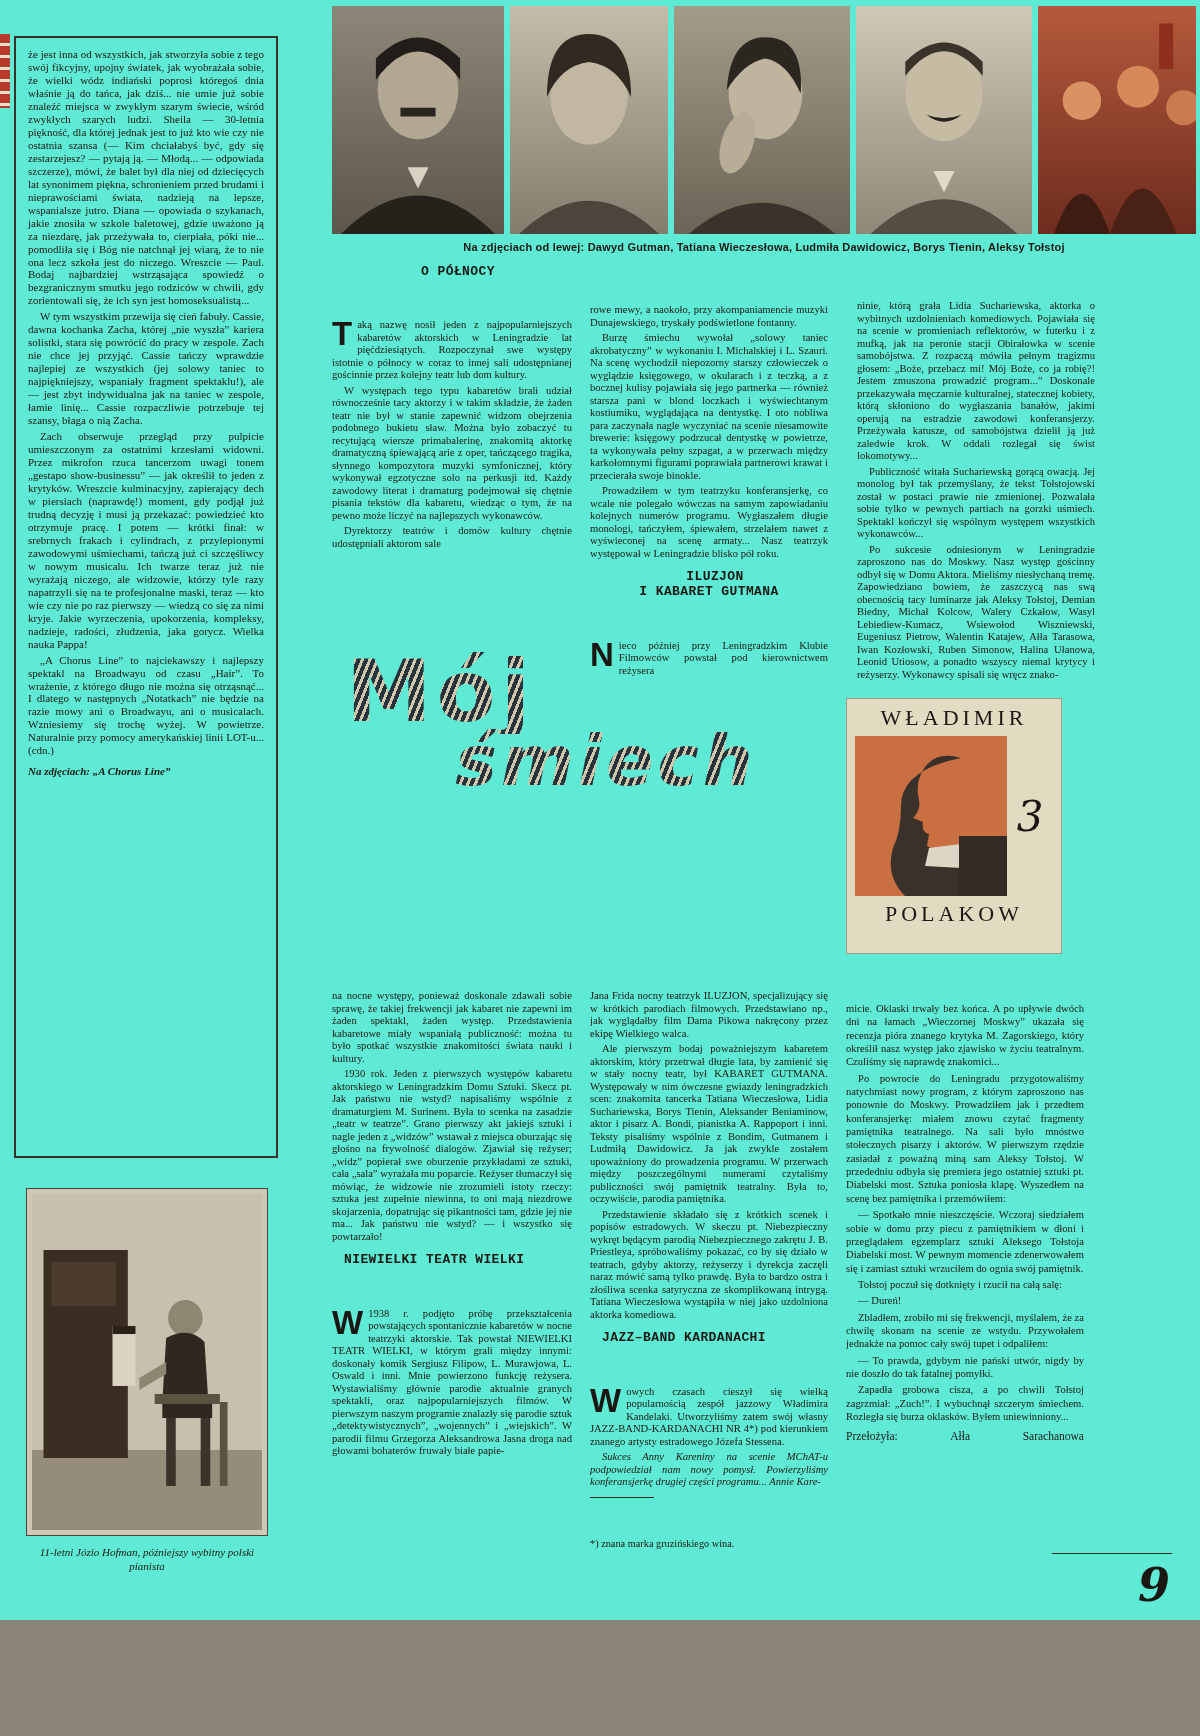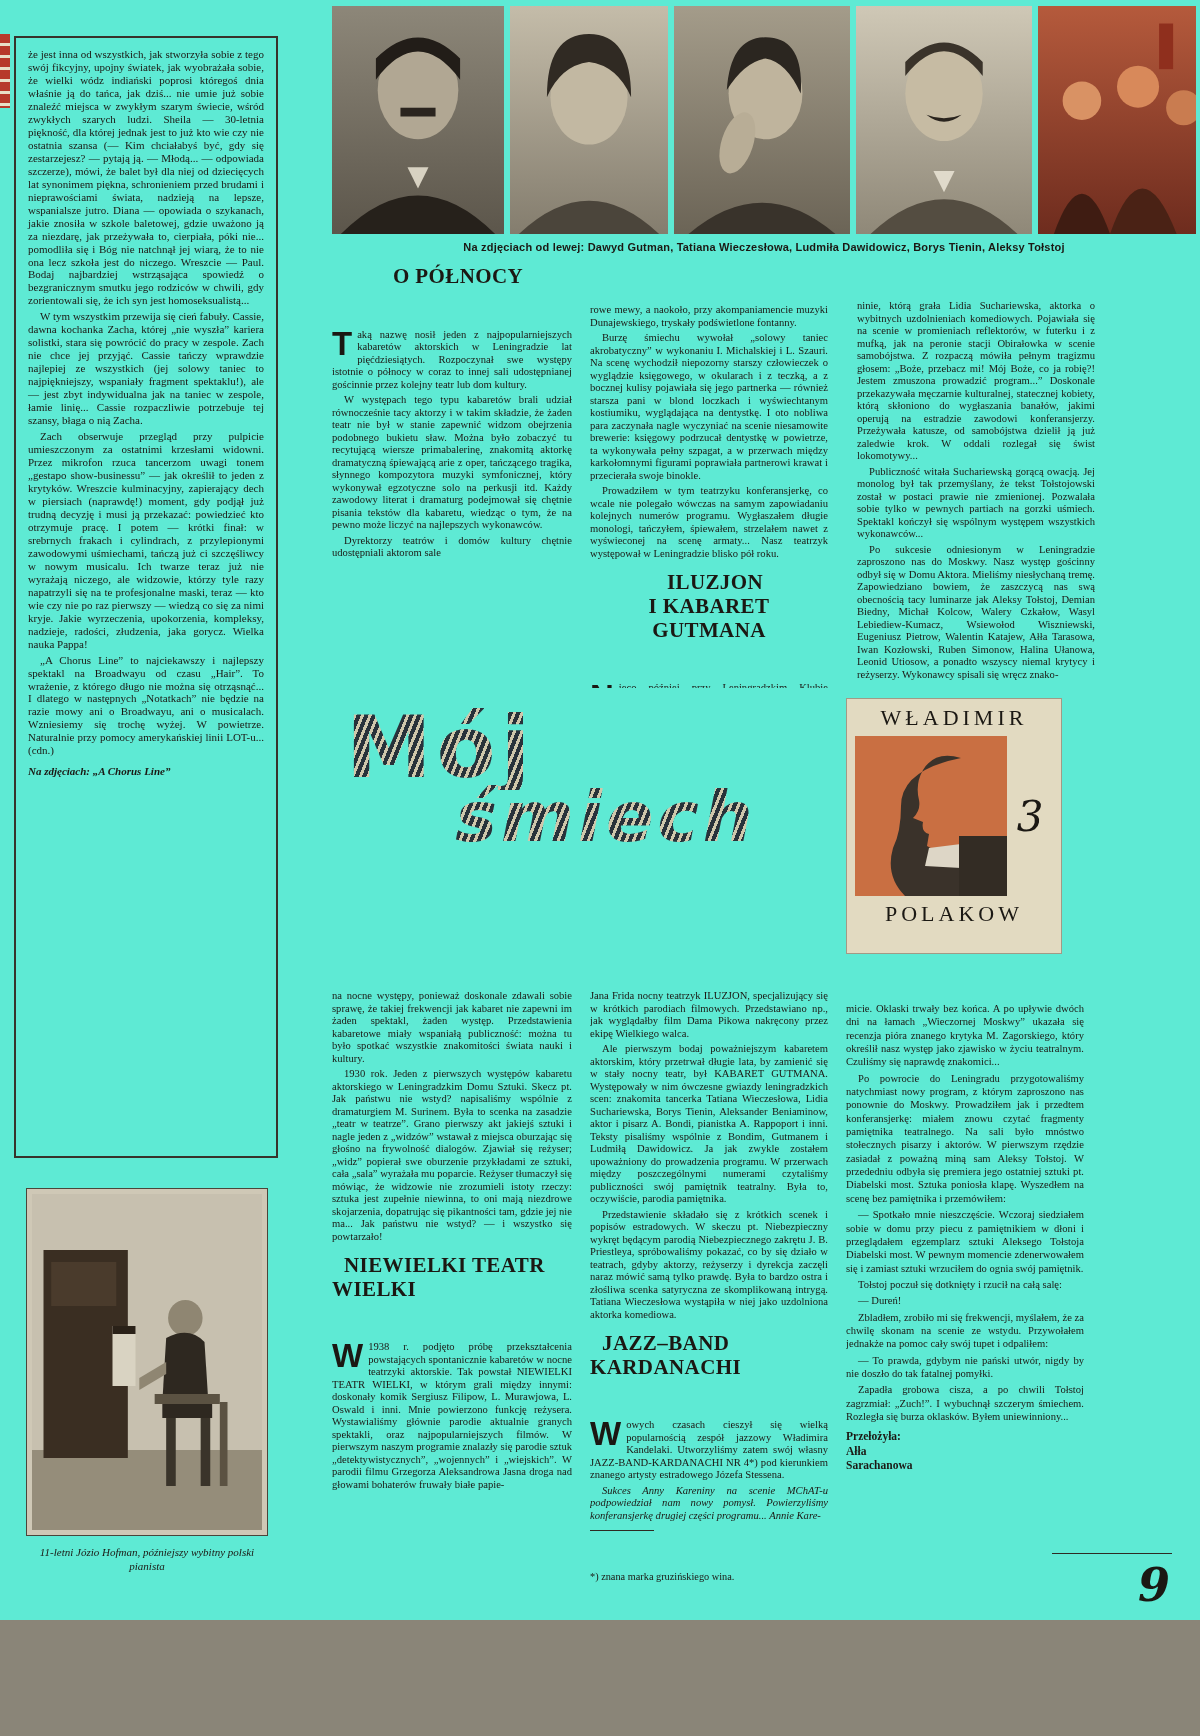--- a/index.html
+++ b/index.html
@@ -34,28 +34,28 @@
   .bt { font-size:10.6px; line-height:1.18; text-align:justify; overflow:hidden; }
   .bt p { margin:0 0 3px; text-indent:12px; }
   .bt p.nofirst { text-indent:0;margin-top:40px; }
   .colA-top { position:absolute; left:332px; top:264px; width:240px; height:424px; }
   .colB-top { position:absolute; left:590px; top:264px; width:238px; height:424px; }
   .colC-top { position:absolute; left:857px; top:260px; width:238px; height:432px; }
   .colA-bot { position:absolute; left:332px; top:950px; width:240px; height:762px; }
   .colB-bot { position:absolute; left:590px; top:950px; width:238px; height:762px; }
   .colC-bot { position:absolute; left:846px; top:962px; width:238px; height:736px; line-height:1.26; }
 
-  .section-title { font-family:Liberation Serif, serif; font-weight:bold; font-size:21px;
+  .section-title { font-family:Liberation Mono, monospace; font-weight:bold; font-size:13px;
     letter-spacing:.4px; text-align:center; margin:0 0 9px; text-indent:0; }
   .section-title.two { line-height:1.15; margin-top:10px; }
   .dropcap { float:left; font-family:"Liberation Sans",sans-serif; font-weight:bold;
     font-size:33px; line-height:26px; padding:2px 5px 0 0; }
 
   
-  .big-title { position:absolute; left:330px; top:704px; width:510px; height:258px;
+  .big-title { position:absolute; left:330px; top:648px; width:510px; height:258px;
     font-family:"DejaVu Sans",sans-serif; font-weight:bold; }
   .big-title div { line-height:1; }
   .stripe-text { color:#2d3840; }
   @supports ((-webkit-background-clip: text) or (background-clip: text)) {
     .stripe-text {
       background:repeating-linear-gradient(112deg,#28323a 0 4px,#cfc7ab 4px 7px);
       -webkit-background-clip:text; background-clip:text; color:transparent;
     }
   }
   .bt-w1 { font-size:86px; margin-left:16px; letter-spacing:5px; }
@@ -73,21 +73,21 @@
 
   
   .boy-photo { position:absolute; left:26px; top:1188px; width:242px; }
   .boy-frame { border:1px solid #4a453a; background:#cfc8b6; padding:5px; }
   .boy-frame svg { display:block; width:100%; height:336px; }
   .boy-caption { font-style:italic; font-size:11px; text-align:center; margin-top:10px; line-height:1.25; }
 
   .fn-rule { width:64px; border-top:1px solid #2e2a22; margin:8px 0 3px; }
   .footnote { font-size:10.3px; text-indent:0 !important;font-family:Liberation Serif, serif; }
 
-  .translator { display:flex; font-weight:bold; font-size:11.5px; margin-top:6px;flex-direction:column; }
+  .translator { display:flex; justify-content:space-between; font-weight:normal; font-size:11.5px; margin-top:6px; }
 
   .page-number { position:absolute; right:30px; bottom:8px; font-family:"DejaVu Serif",serif;
     font-weight:bold; font-style:italic; font-size:46px; }
   .pn-rule { position:absolute; right:28px; bottom:66px; width:120px; border-top:1px solid #2e2a22; }
 
   .em { font-style: italic; }
 </style>
 </head>
 <body>
 

